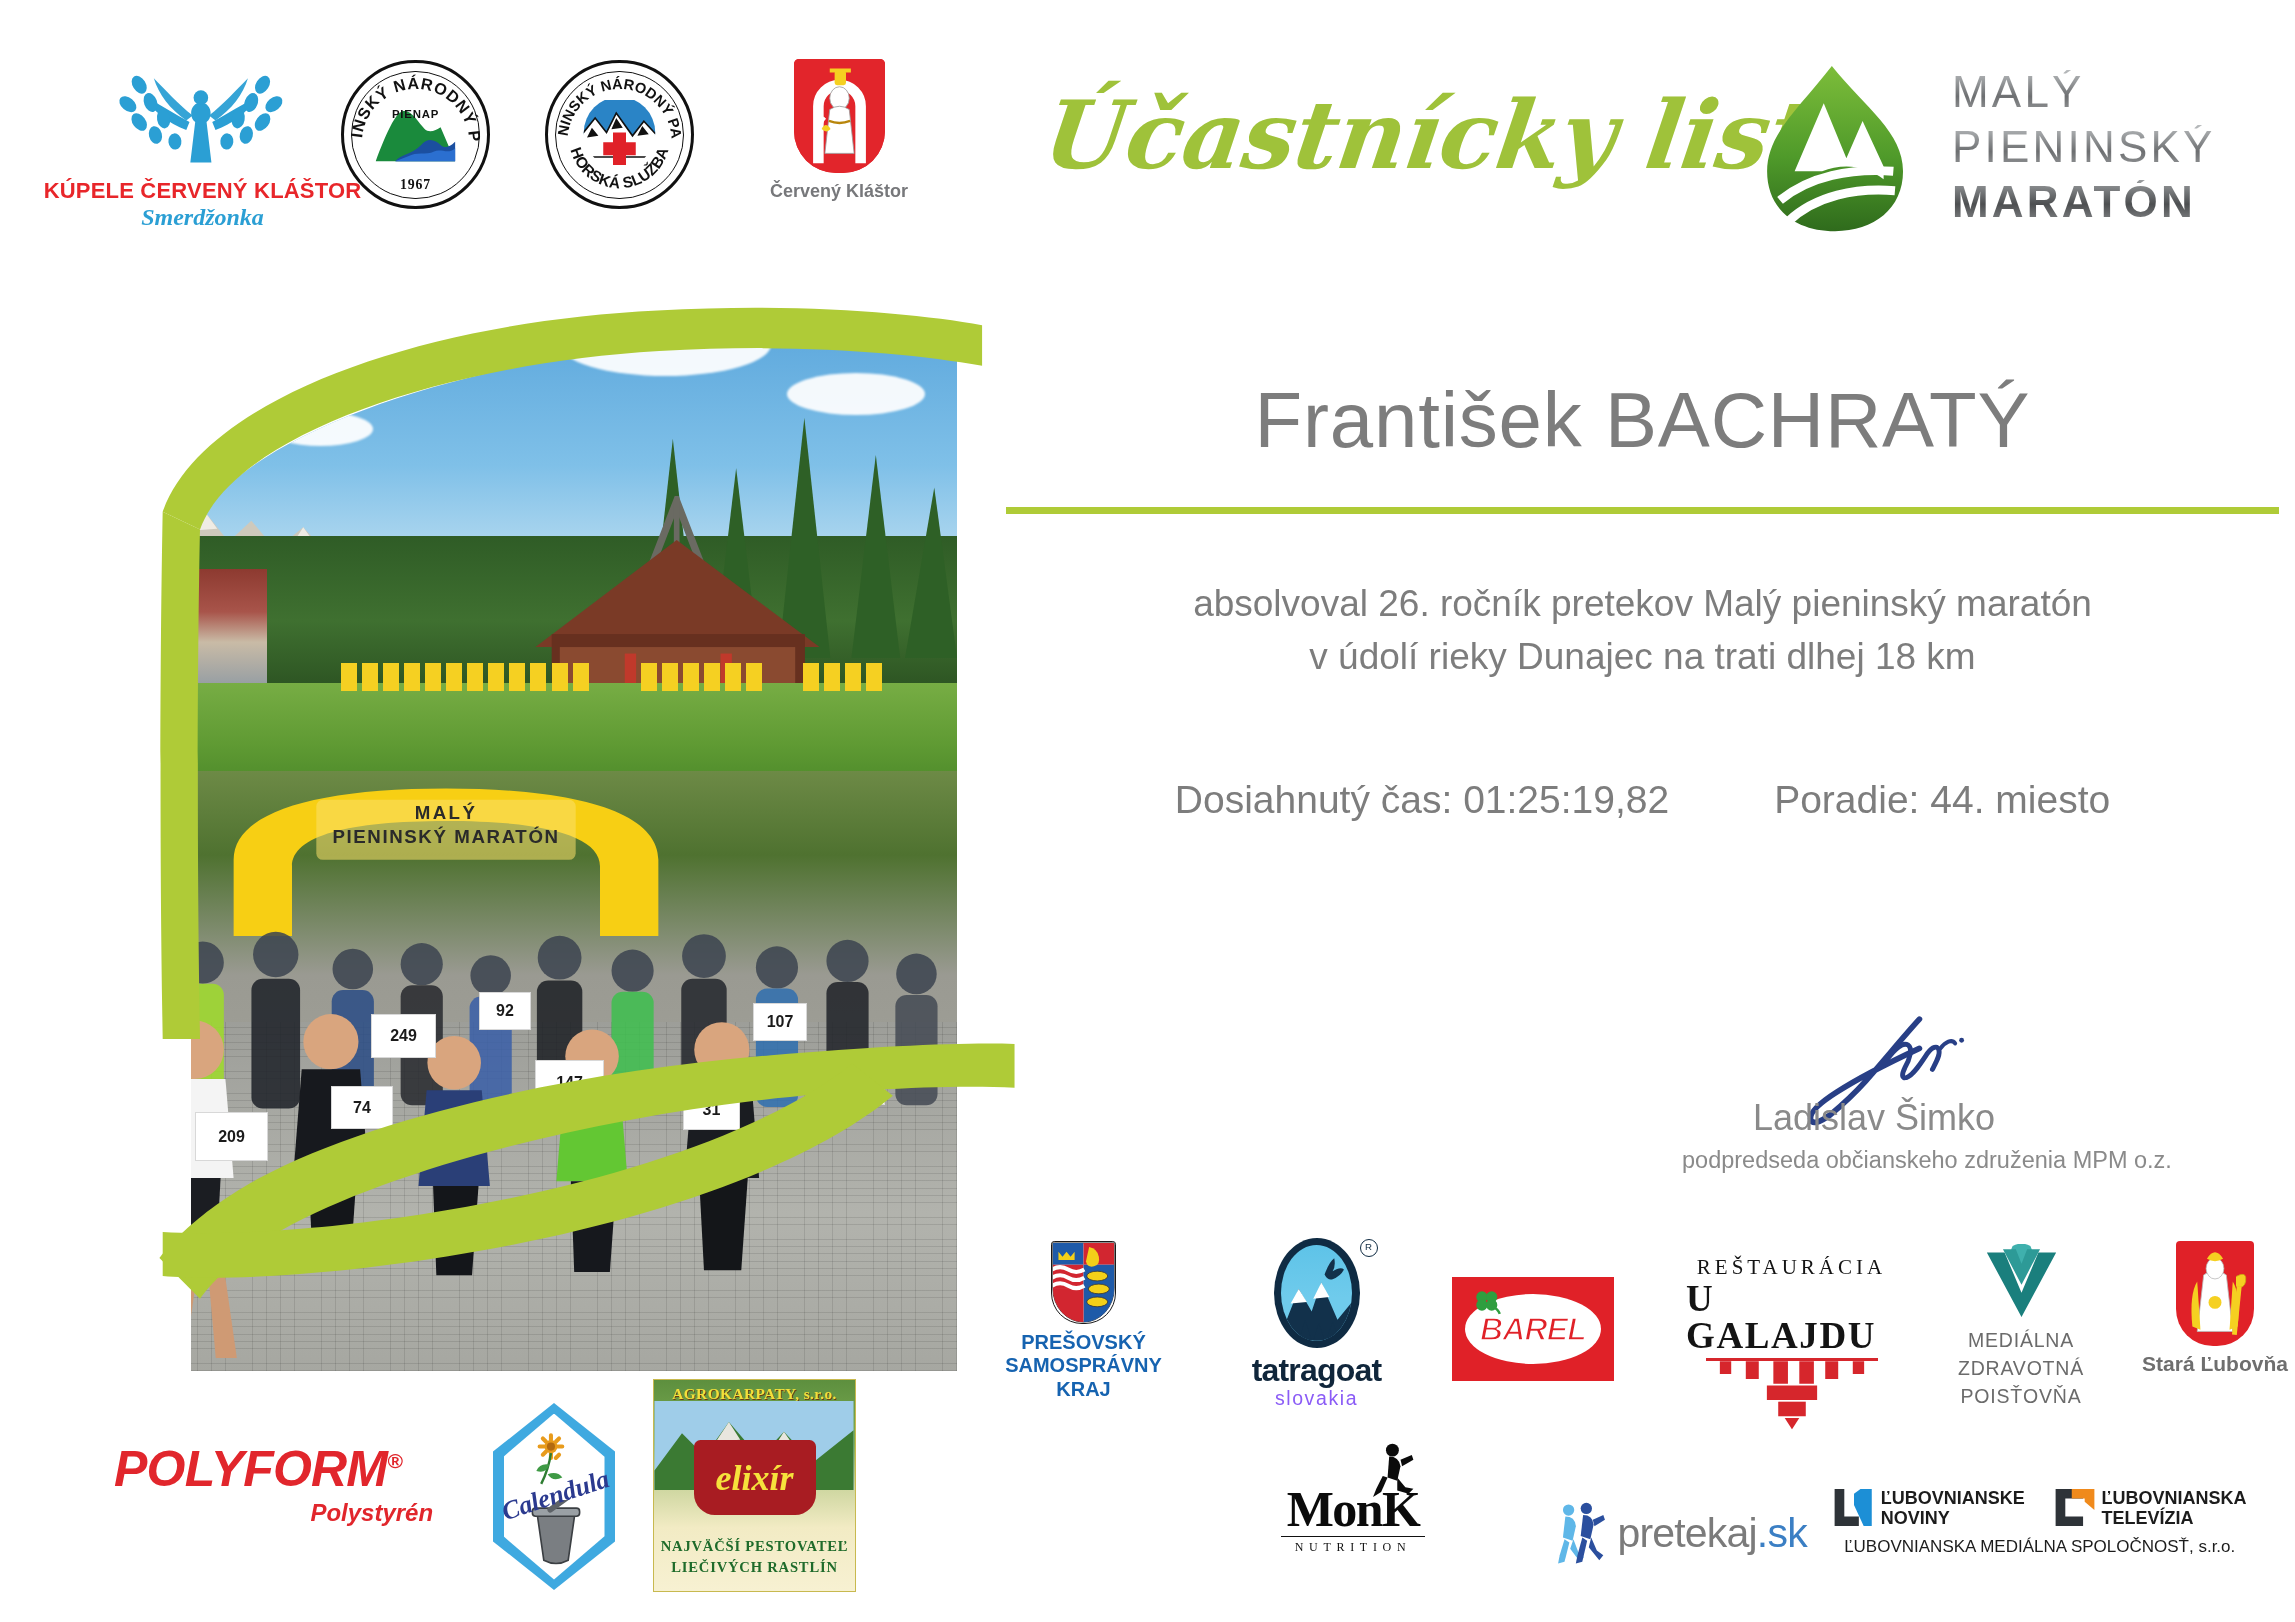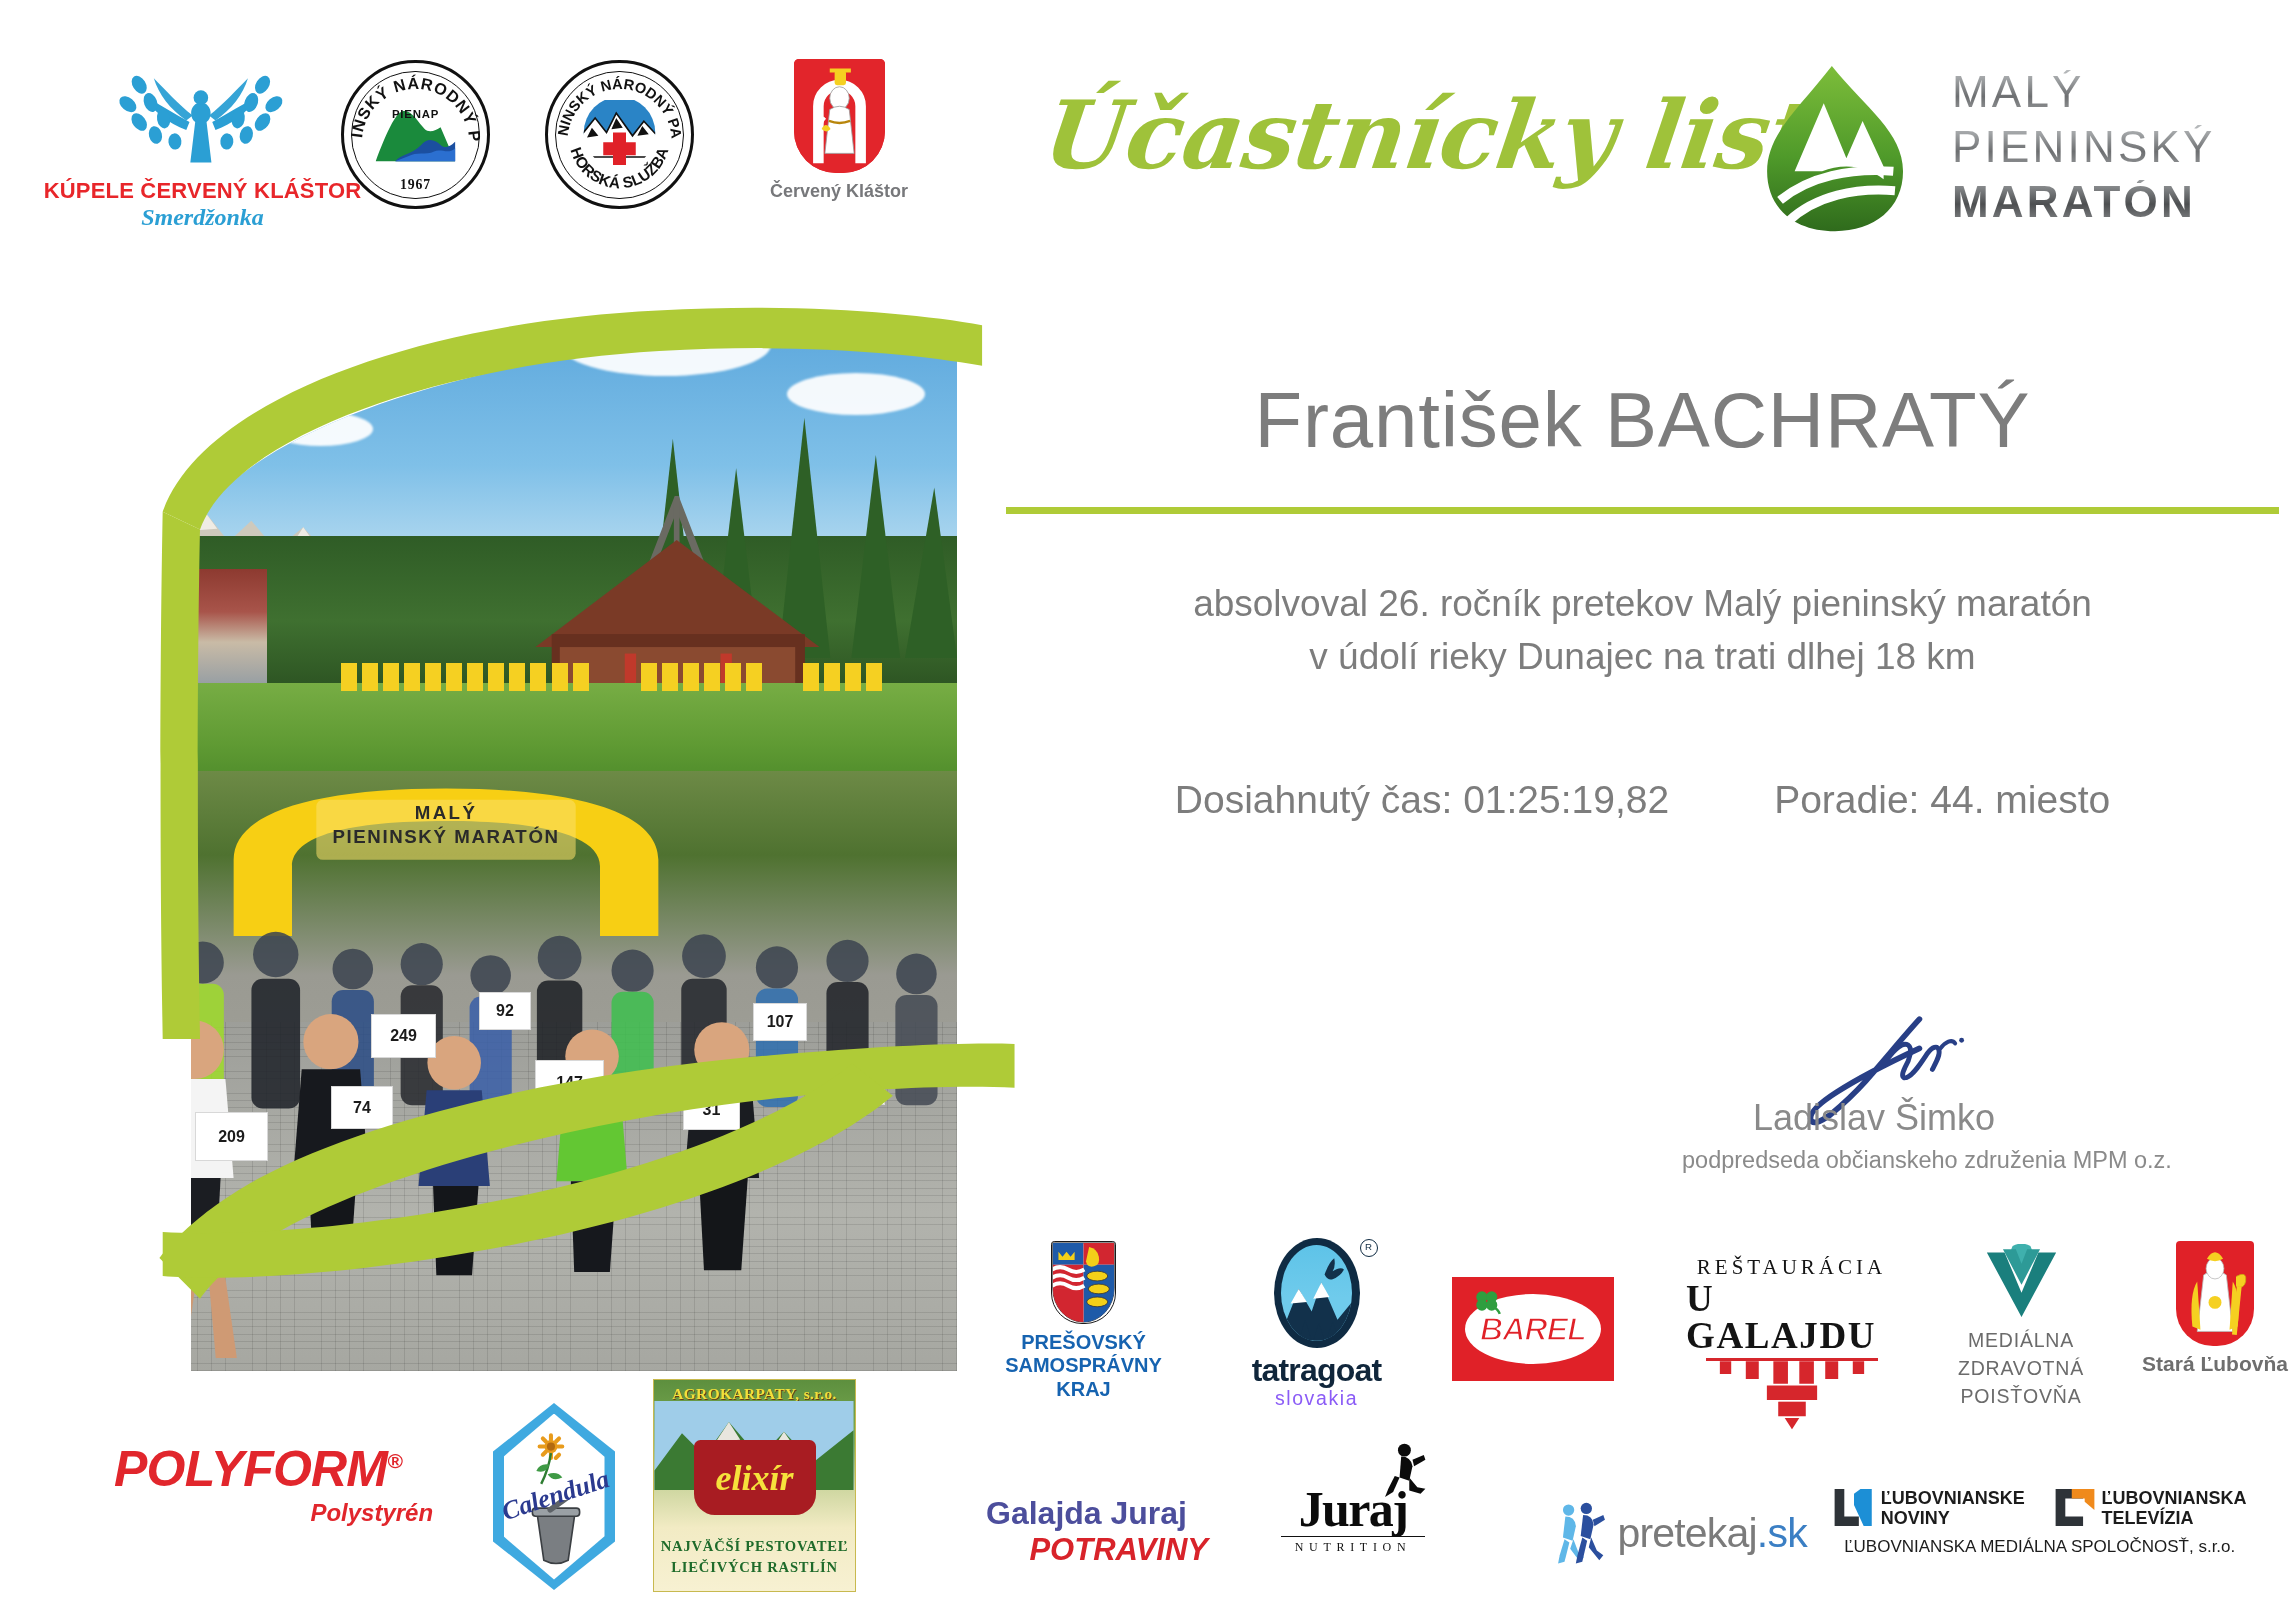--- a/index.html
+++ b/index.html
@@ -671,37 +671,33 @@
           <path d="M78 56 L72 116" stroke="#f5d021" stroke-width="6"></path>
           <circle cx="48" cy="76" r="8" fill="#f5d021"></circle>
         </svg>
       </div>
       <div class="sl-cap">Stará Ľubovňa</div>
     </div>
   </div>
 
   <div class="sp-row2">
 
-    <div class="sp" style="left:0;top:13px;width:243px">
-      <div class="gal-1">Galajda Juraj</div>
-      <div class="gal-2">POTRAVINY</div>
-    </div>
 
     <div class="sp" style="left:316px;top:0">
       <div style="position:relative">
         <svg style="position:absolute;left:78px;top:-42px" width="50" height="55" viewBox="0 0 62 68">
           <g fill="#0b0b0b">
             <circle cx="34" cy="10" r="8"></circle>
             <path d="M30 18 q12 0 14 12 l-4 18 l-12 -4 z"></path>
             <path d="M28 44 l-8 18 l-10 6 l4 -10 l8 -16z"></path>
             <path d="M40 44 l10 12 l10 2 l-6 6 l-14 -4z"></path>
             <path d="M44 22 l14 -6 l2 6 l-14 8z"></path>
           </g>
         </svg>
-        <div class="monk">Juraj</div>
+        <div class="monk">MonK</div>
       </div>
       <div class="monk-rule"></div>
       <div class="monk-sub">NUTRITION</div>
     </div>
 
     <div class="sp" style="left:592px;top:18px;flex-direction:row;align-items:center;gap:11.4px">
       <svg width="49" height="63" viewBox="0 0 60 78">
         <g fill="#5fb7e8">
           <circle cx="14" cy="10" r="7"></circle>
           <path d="M10 18 q12 0 13 12 l-4 18 l-12 -4z"></path>

